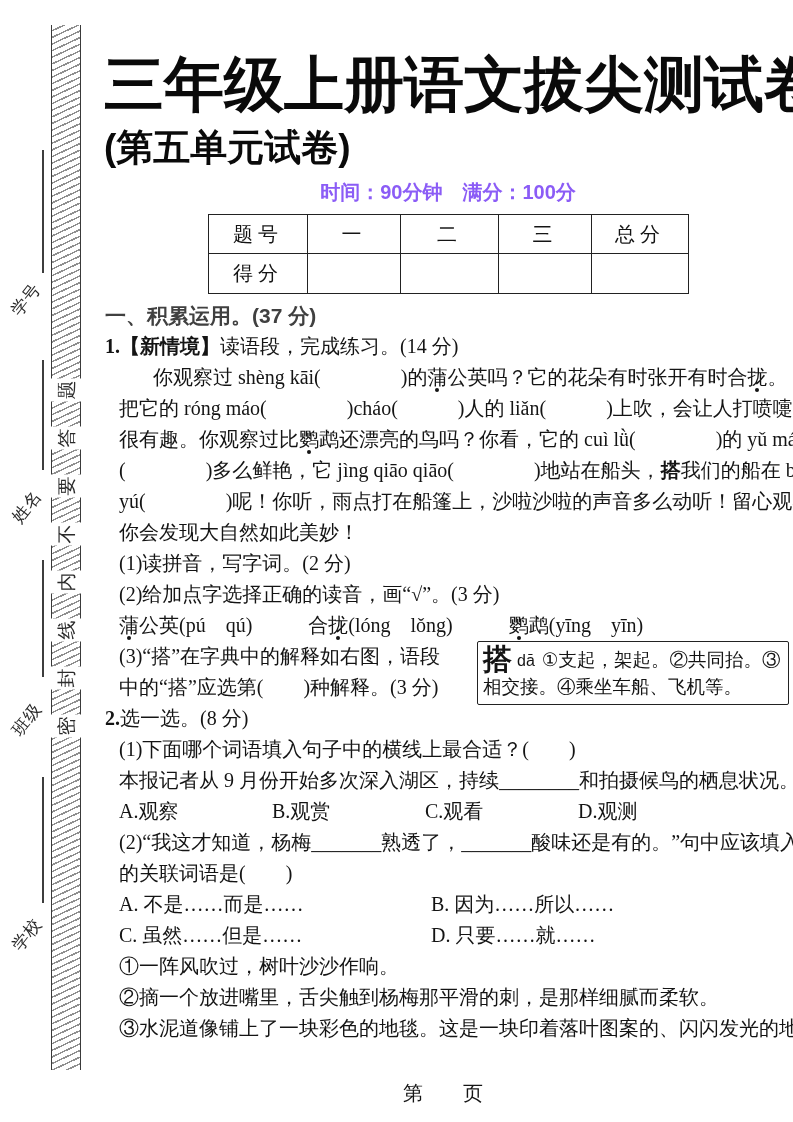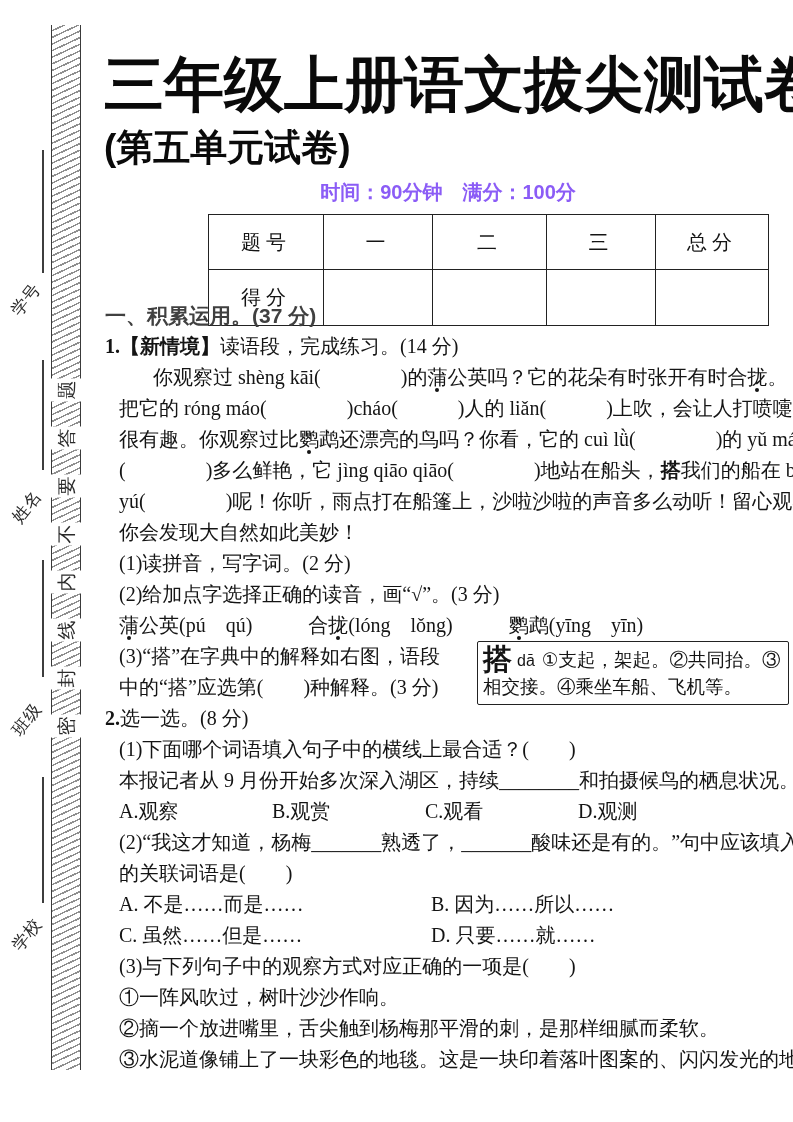--- a/index.html
+++ b/index.html
@@ -27,21 +27,21 @@
   .title{position:absolute;left:104px;top:53px;width:688px;text-align:center;
      font:bold 60px/64px "Liberation Sans",sans-serif;white-space:nowrap;letter-spacing:0px;color:#0a0a0a;}
   .subtitle{position:absolute;left:104px;top:127px;width:688px;text-align:left;
      font:bold 37px/42px "Liberation Sans",sans-serif;color:#0a0a0a;}
   .meta{position:absolute;left:104px;top:180px;width:688px;text-align:center;
      font:bold 20px/24px "Liberation Sans",sans-serif;color:#8b5cf6;}
 
   
   .score-table{position:absolute;left:208px;top:214px;border-collapse:collapse;}
   .score-table td{border:1.7px solid #222;text-align:center;font-size:20px;
-     letter-spacing:.25em;padding:8px;}
+     letter-spacing:.25em;padding:0;}
   .score-table tr:nth-child(1) td{height:38px;}
   .score-table tr:nth-child(2) td{height:39px;}
   .score-table td:nth-child(1){width:98px;}
   .score-table td:nth-child(2){width:92px;}
   .score-table td:nth-child(3){width:97px;}
   .score-table td:nth-child(4){width:92px;}
   .score-table td:nth-child(5){width:96px;}
 
   
   .content{position:absolute;left:105px;top:300px;width:688px;
@@ -164,21 +164,21 @@
 
     <div class="row optrow opt2 ind">
       <span>A. 不是……而是……</span>
       <span>B. 因为……所以……</span>
     </div>
     <div class="row optrow opt2 ind">
       <span>C. 虽然……但是……</span>
       <span>D. 只要……就……</span>
     </div>
 
-    <div class="row ind">(3)与下列句子中的观察方式对应正确的一项是(　　)</div>
     <div class="row ind">①一阵风吹过，树叶沙沙作响。</div>
     <div class="row ind">②摘一个放进嘴里，舌尖触到杨梅那平滑的刺，是那样细腻而柔软。</div>
     <div class="row ind">③水泥道像铺上了一块彩色的地毯。这是一块印着落叶图案的、闪闪发光的地毯。</div>
 
   </div>
 
+  <div class="footer">第　页</div>
 
 </div>
 
 </body></html>

